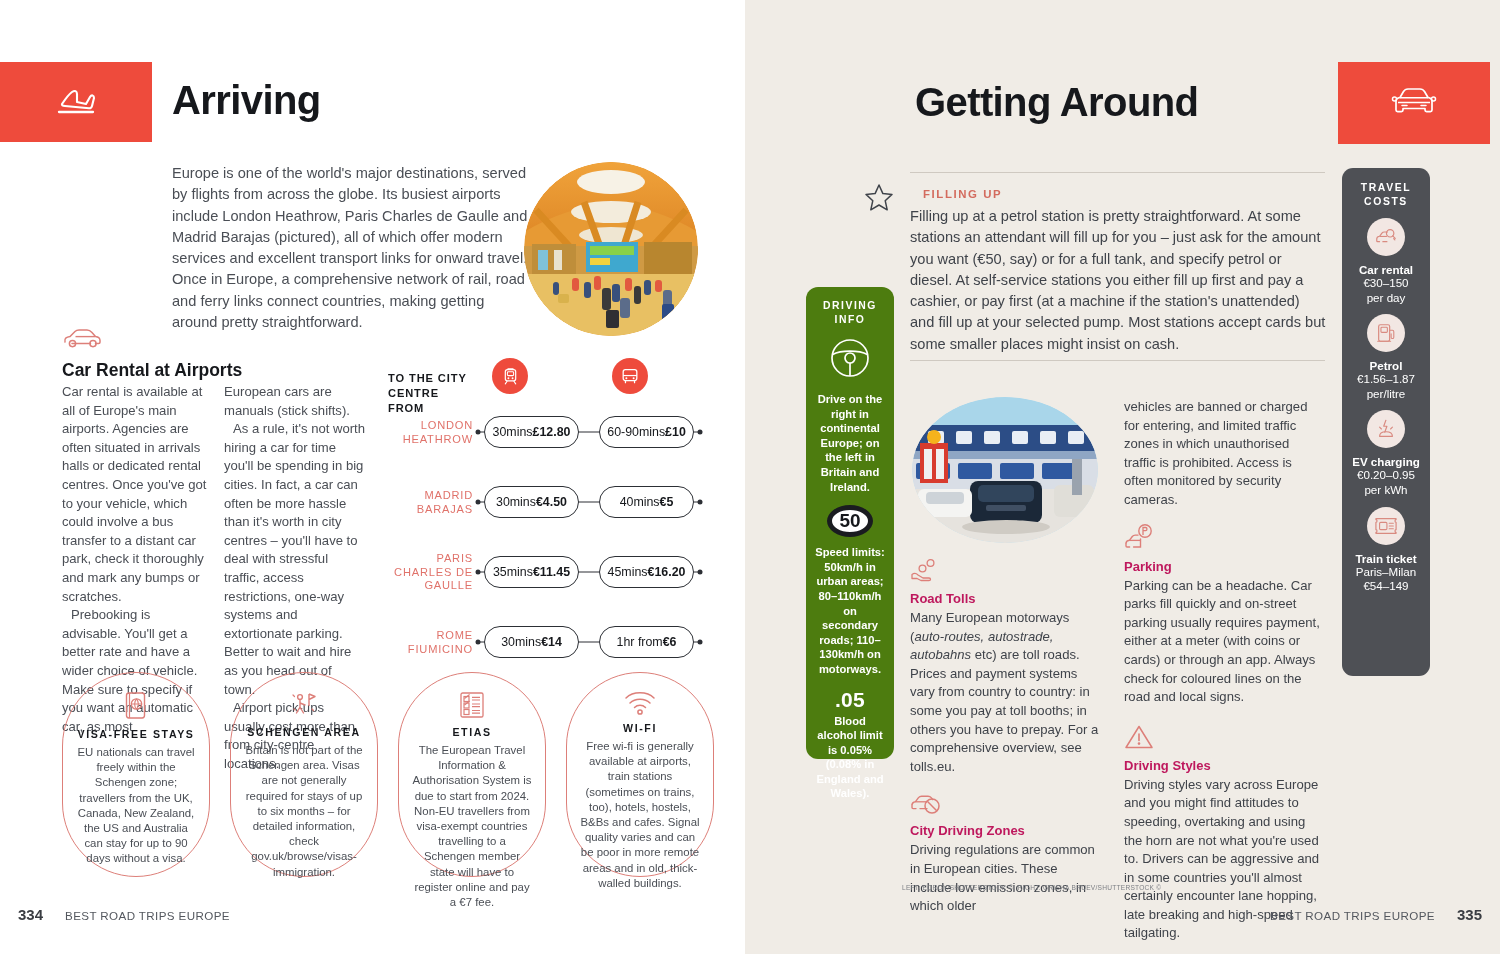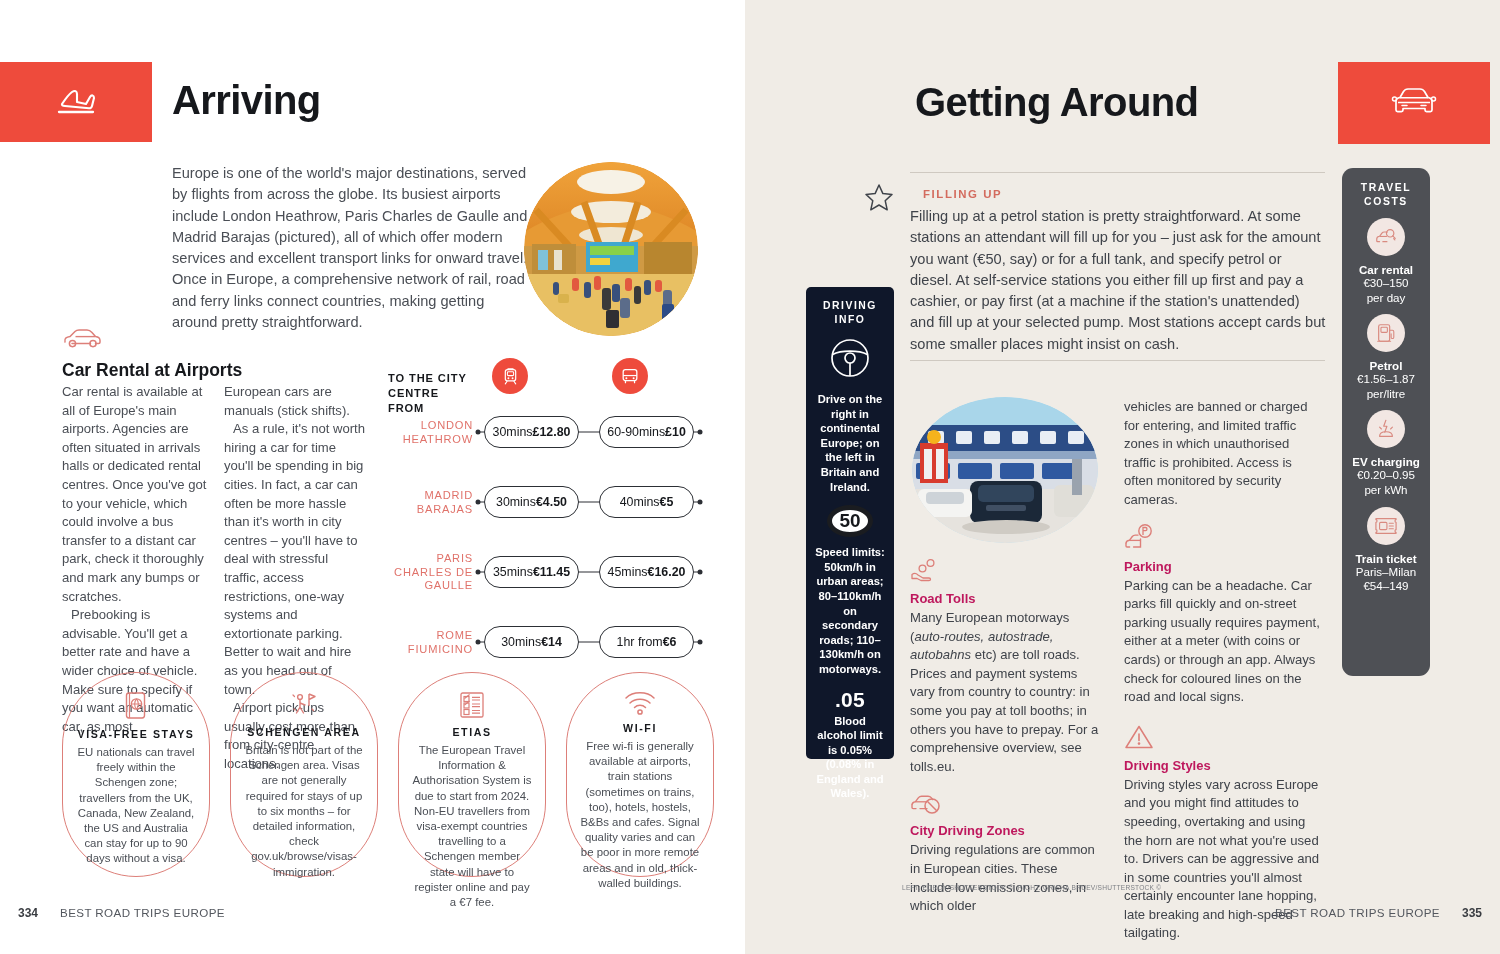--- a/index.html
+++ b/index.html
@@ -134,21 +134,21 @@
 
   
   .footer-left {
     position: absolute; left: 18px; top: 906px;
     display: flex; align-items: baseline; gap: 22px;
   }
   .footer-right {
     position: absolute; right: 18px; top: 906px;
     display: flex; align-items: baseline; gap: 22px;
   }
-  .pg-num { font-size: 12px; font-weight: bold; color: #3a3d42; }
+  .pg-num { font-size: 15px; font-weight: bold; color: #3a3d42; }
   .pg-book { font-size: 11.6px; color: #53575e; letter-spacing: 0.4px; }
 
   
   .hdr-title-right {
     position: absolute; left: 925px; top: 80px;
     font-size: 40px; font-weight: bold; color: #16181c; letter-spacing: -0.6px;
   }
   .hdr-block-right {
     position: absolute; left: 1348px; top: 62px;
     width: 152px; height: 82px; background: #ee4b3c;
@@ -171,21 +171,21 @@
   }
   .filling-body {
     position: absolute; left: 920px; top: 206px; width: 416px;
     font-size: 14.6px; line-height: 21.3px; color: #3f434a;
   }
 
   
   .driving-panel {
     position: absolute; left: 816px; top: 287px;
     width: 88px; height: 472px;
-    background: #0f172a; border-radius: 5px;
+    background: #4d7c0f; border-radius: 12px;
     padding: 12px 8px 10px 8px;
     display: flex; flex-direction: column; align-items: center;
     color: #fff; text-align: center;
   }
   .dp-title { font-size: 10.4px; font-weight: bold; letter-spacing: 1.5px; line-height: 14px; }
   .dp-wheel { margin-top: 9px; }
   .dp-text { margin-top: 8px; font-size: 11.2px; line-height: 14.6px; font-weight: 600; }
   .speed-sign {
     margin-top: 11px;
     width: 46px; height: 46px; border-radius: 50%;

